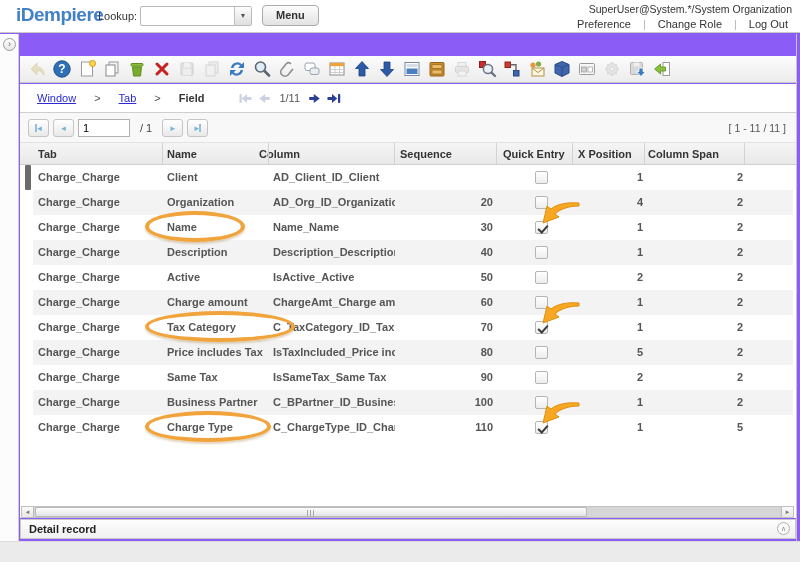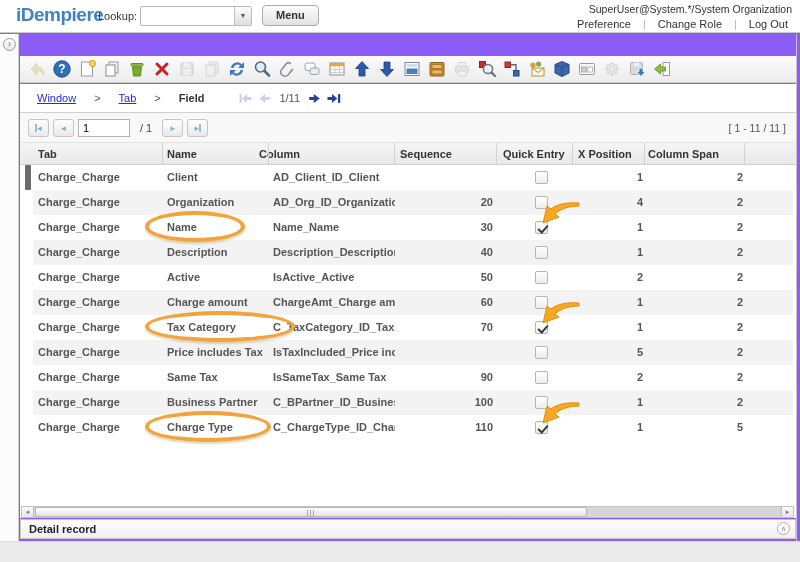--- a/index.html
+++ b/index.html
@@ -468,20 +468,21 @@
         <div class="hl-arrow">
           <svg viewBox="0 0 42 26">
             <path d="M40 3 C 28 2, 18 4, 12 9 L 8 6 L 4 23 L 20 17 L 16 14 C 21 9, 30 6, 40 6 Z" fill="#F7A722" stroke="#DE9012" stroke-width="1"></path>
           </svg>
         </div>
       </div>
       <div class="grow alt" style="top: 227px;">
         <span class="cell c0">Charge_Charge</span>
         <span class="cell c1">Price includes Tax</span>
         <span class="cell c2">IsTaxIncluded_Price include</span>
+        <span class="cell c3">80</span>
         <span class="cell c4">
           <span class="cb"></span>
         </span>
         <span class="cell c5">5</span>
         <span class="cell c6">2</span>
         <span class="cell c7"></span>
       </div>
       <div class="grow" style="top: 252px;">
         <span class="cell c0">Charge_Charge</span>
         <span class="cell c1">Same Tax</span>

